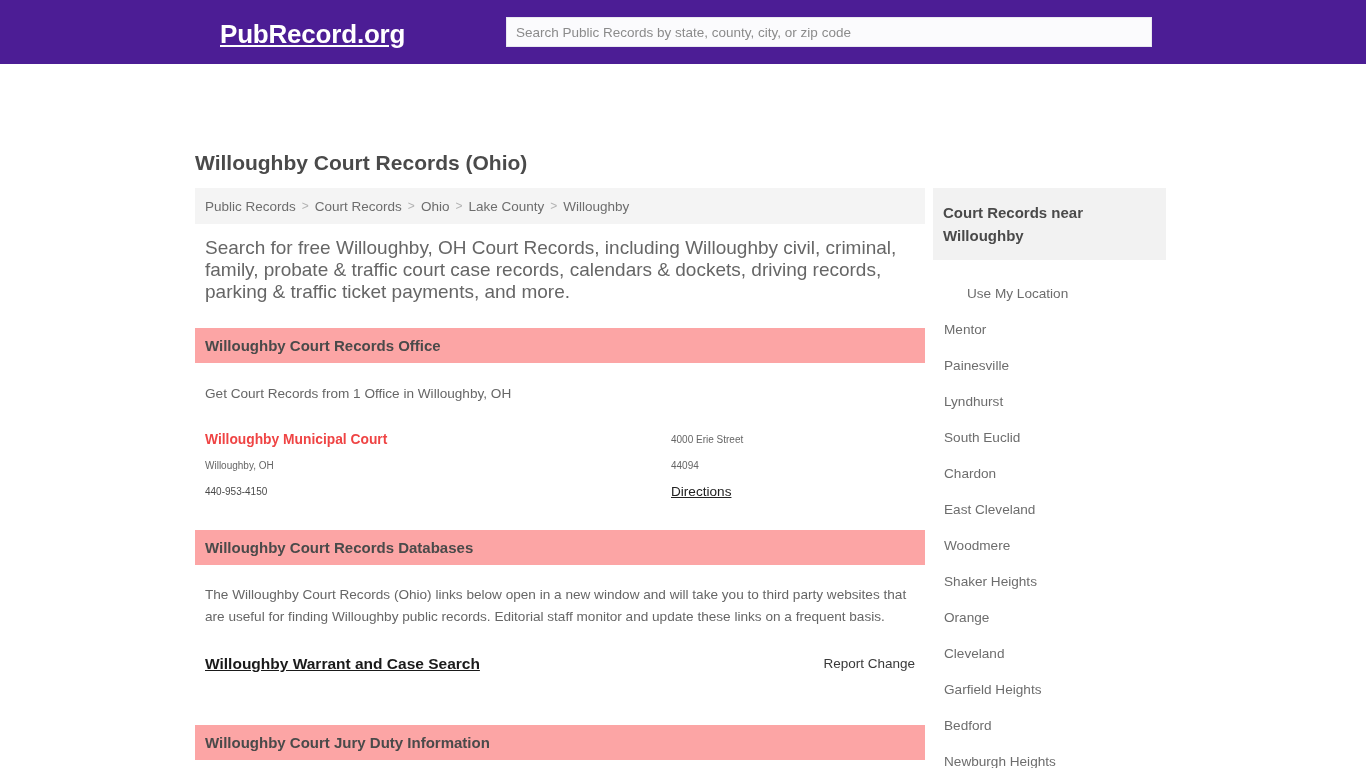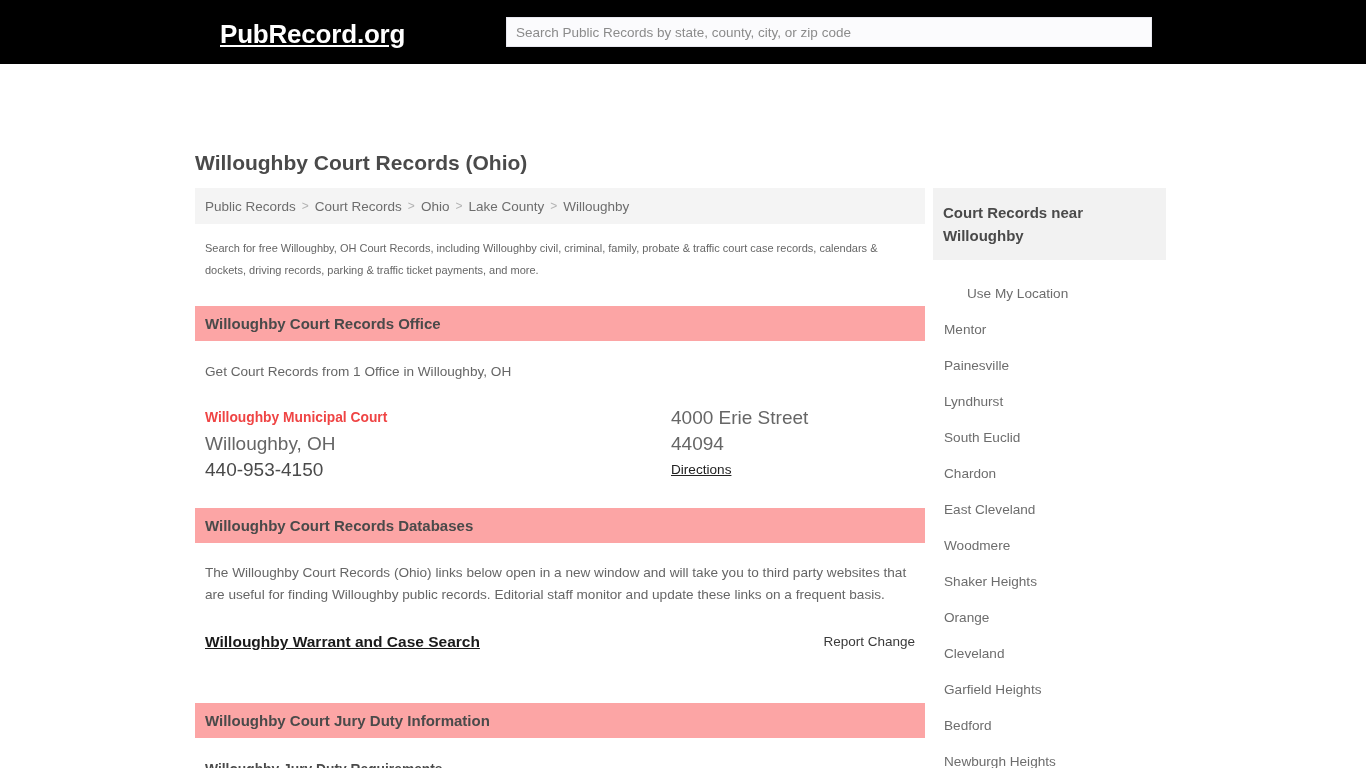--- a/index.html
+++ b/index.html
@@ -11,21 +11,21 @@
     overflow: hidden;
     background: #ffffff;
     font-family: "Liberation Sans", sans-serif;
     color: #555555;
   }
 
   
   .site-header {
     width: 1366px;
     height: 64px;
-    background: #000000;
+    background: #4c1d95;
     display: flex;
     align-items: center;
     position: relative;
     text-decoration: underline;
   }
   .logo {
     position: absolute;
     left: 220px;
     top: 20px;
     font-size: 26px;
@@ -89,21 +89,21 @@
     padding: 0 10px;
     font-size: 13.5px;
   }
   .crumb { color: #6d6d6d; white-space: nowrap; }
   .crumb-link { color: #6d6d6d; text-decoration: none; }
   .crumb-sep { color: #b3b3b3; margin: 0 6px; font-size: 12px; }
 
   .intro {
     margin-top: 13px;
     padding: 0 10px;
-    font-size: 11px;
+    font-size: 19px;
     line-height: 22px;
     color: #666666;
   }
 
   
   .section-bar {
     background: #fca5a5;
     height: 35px;
     display: flex;
     align-items: center;
@@ -133,21 +133,21 @@
     position: absolute;
     left: 10px;
     top: 0;
     width: 460px;
   }
   .office-col-right {
     position: absolute;
     left: 476px;
     top: 0;
   }
-  .office-line { font-size: 19px; line-height: 26px; color: #666; }
+  .office-line { font-size: 10px; line-height: 26px; color: #666; }
   .office-name { font-weight: bold; color: #ef4444; font-size: 13.8px; line-height: 26px; }
   .office-phone { color: #4a4a4a; }
   .dir-link { color: #222; text-decoration: underline; font-size: 13.6px; line-height: 26px; }
 
   .db-para {
     padding: 0 10px;
     margin-top: 19px;
     font-size: 13.6px;
     line-height: 22px;
     color: #666;

